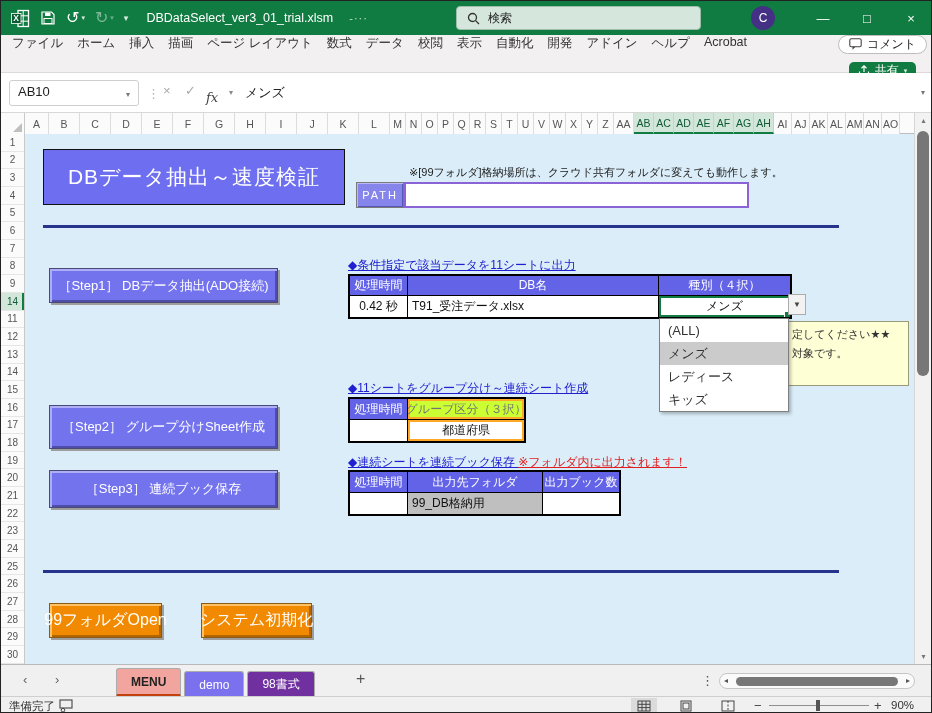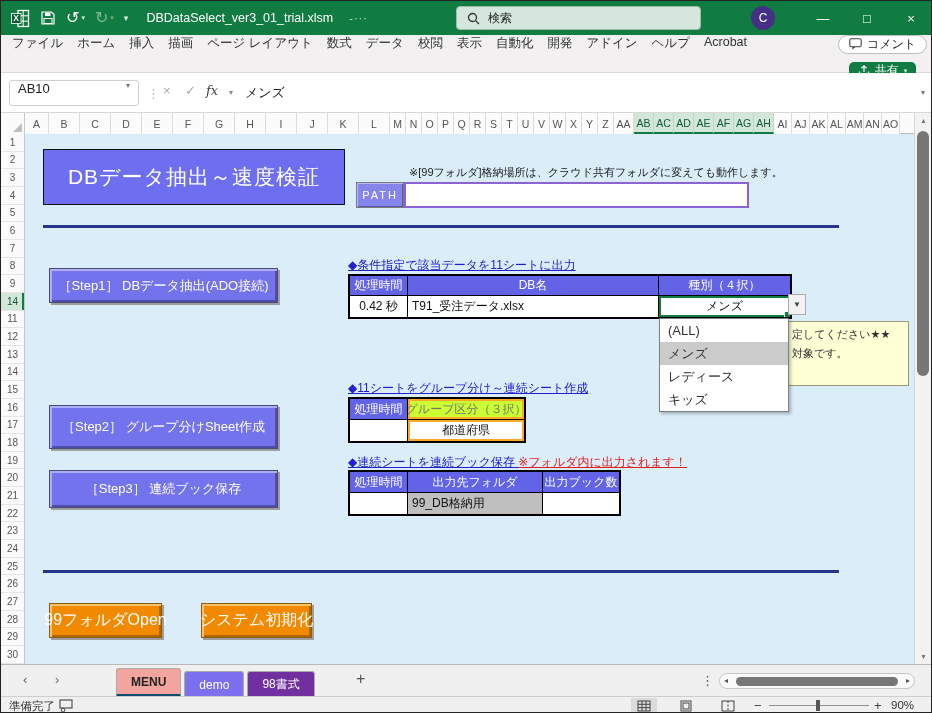--- a/index.html
+++ b/index.html
@@ -23,25 +23,25 @@
   
   .ribbon{position:absolute;left:0;top:34px;width:932px;height:38px;background:#F2F0F1;border-bottom:1px solid #DADADA;}
   .rtabs{position:absolute;left:4px;top:0;height:38px;display:flex;align-items:flex-start;}
   .rtab{padding:0 7px;font-size:12.5px;color:#333;white-space:nowrap;cursor:default;}
   .ribbon-right{position:absolute;right:6px;top:0;height:38px;display:flex;align-items:center;gap:8px;flex-direction:column;}
   .comment-btn{display:flex;align-items:center;gap:5px;border:1px solid #BDBDBD;background:#fff;border-radius:12px;height:24px;padding:0 10px;font-size:12px;color:#222;}
   .share-btn{display:flex;align-items:center;gap:5px;background:#107C41;border-radius:5px;height:24px;padding:0 9px;font-size:12px;color:#fff;}
 
   
   .fbar{position:absolute;left:0;top:72px;width:932px;height:40px;background:#fff;border-bottom:1px solid #D8D8D8;}
-  .namebox{position:absolute;left:8px;top:7px;width:130px;height:26px;border:1px solid #CFCFCF;border-radius:3px;display:flex;align-items:flex-start;padding:0 8px;font-size:13px;color:#222;}
+  .namebox{position:absolute;left:8px;top:7px;width:130px;height:26px;border:1px solid #CFCFCF;border-radius:3px;display:flex;align-items:flex-end;padding:6px 8px;font-size:13px;color:#222;}
   .namebox .chev{margin-left:auto;font-size:8px;color:#777;}
   .fdots{position:absolute;left:146px;top:13px;color:#B5B5B5;font-size:13px;}
   .fbtn{position:absolute;top:10px;font-size:13px;color:#A9A9A9;}
-  .fx{color:#444;font-style:italic;font-family:"DejaVu Serif",serif;}
+  .fx{color:#444;font-style:italic;font-family:"DejaVu Serif",serif;margin-top:7px;}
   .fchev{position:absolute;left:228px;top:15px;font-size:8px;color:#8a8a8a;}
   .finput{position:absolute;left:244px;top:9px;width:660px;height:22px;font-size:13px;color:#222;display:flex;align-items:center;}
   .fexpand{position:absolute;right:8px;top:15px;font-size:8px;color:#777;}
 
   
   .colheaders{position:absolute;left:0;top:112px;width:932px;height:21px;background:#FBFBFB;border-bottom:1px solid #BDBDBD;display:flex;}
   .corner{width:24px;height:21px;border-right:1px solid #C9C9C9;position:relative;background:#FBFBFB;}
   .corner .tri{position:absolute;right:2px;bottom:2px;width:0;height:0;border-left:9px solid transparent;border-bottom:9px solid #BFBFBF;}
   .colh{height:21px;border-right:1px solid #DCDCDC;font-size:10.5px;color:#555;display:flex;align-items:center;justify-content:center;background:#FBFBFB;}
   .colh.sel{background:#D2E6DA;color:#0F5B33;border-bottom:2px solid #107C41;border-right-color:#BFD6C8;}
@@ -87,21 +87,21 @@
   
   .vscroll{position:absolute;right:0;top:112px;width:17px;height:551px;background:#F2F2F2;border-left:1px solid #D6D6D6;}
   .vs-arrow{position:absolute;left:0;width:17px;height:15px;display:flex;align-items:center;justify-content:center;font-size:8px;color:#777;}
   .vs-thumb{position:absolute;left:2px;top:18px;width:12px;height:245px;background:#777;border-radius:6px;}
 
   
   .tabbar{position:absolute;left:0;top:663px;width:932px;height:32px;background:#F0F0F0;border-top:1px solid #B9B9B9;}
   .nav-arrow{position:absolute;top:7px;font-size:13px;color:#666;}
   .stabs{position:absolute;left:115px;top:3px;height:29px;display:flex;align-items:flex-end;gap:3px;}
   .stab{height:26px;display:flex;align-items:center;padding:0 14px;font-size:12px;border-radius:3px 3px 0 0;border:1px solid #ABABAB;border-bottom:none;}
-  .stab.menu{background:#F2A49E;color:#222;font-weight:bold;border-bottom:3px solid #0c4a6e;height:29px;}
+  .stab.menu{background:#F2A49E;color:#222;font-weight:bold;border-bottom:3px solid #c2410c;height:29px;}
   .stab.demo{background:#7B70EE;color:#fff;}
   .stab.fmt{background:#7030A0;color:#fff;}
   .addsheet{position:absolute;left:355px;top:5px;font-size:16px;color:#555;}
   .tb-dots{position:absolute;left:700px;top:8px;color:#555;font-size:13px;}
   .hscroll{position:absolute;left:718px;top:8px;width:196px;height:16px;border:1px solid #C6C6C6;border-radius:8px;background:#FAFAFA;}
   .hs-arrow{position:absolute;top:2px;font-size:8px;color:#555;}
   .hs-thumb{position:absolute;left:16px;top:3px;width:162px;height:9px;background:#777;border-radius:5px;}
 
   
   .statusbar{position:absolute;left:0;top:695px;width:932px;height:18px;background:#F0F0F0;border-top:1px solid #CFCFCF;font-size:11.5px;color:#333;}

